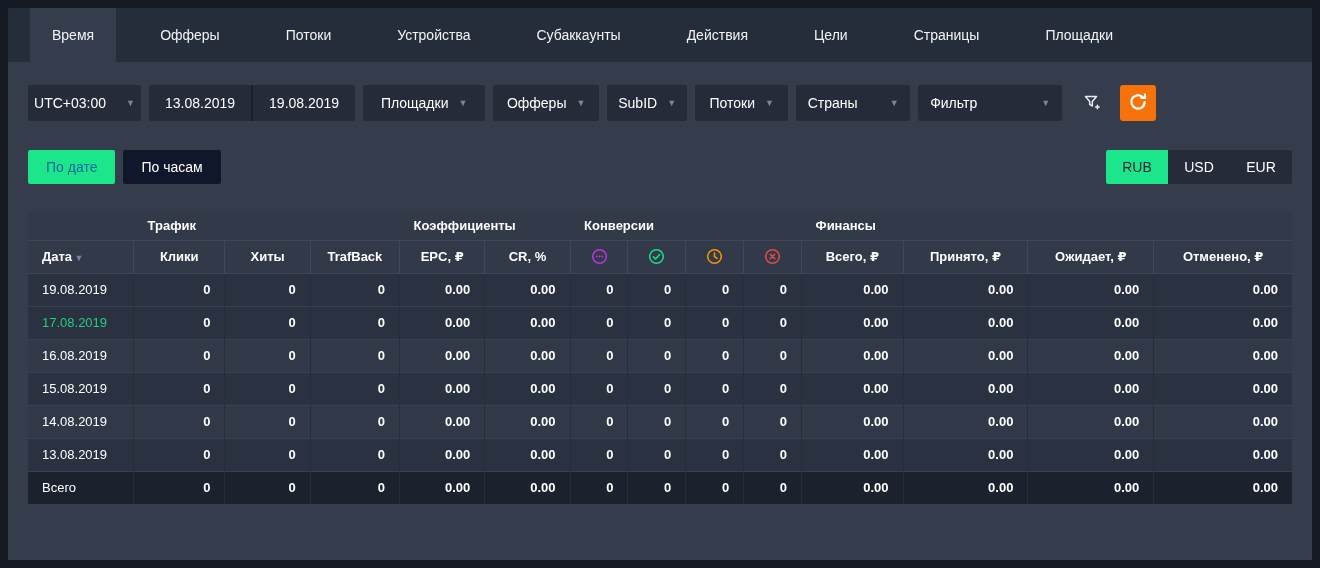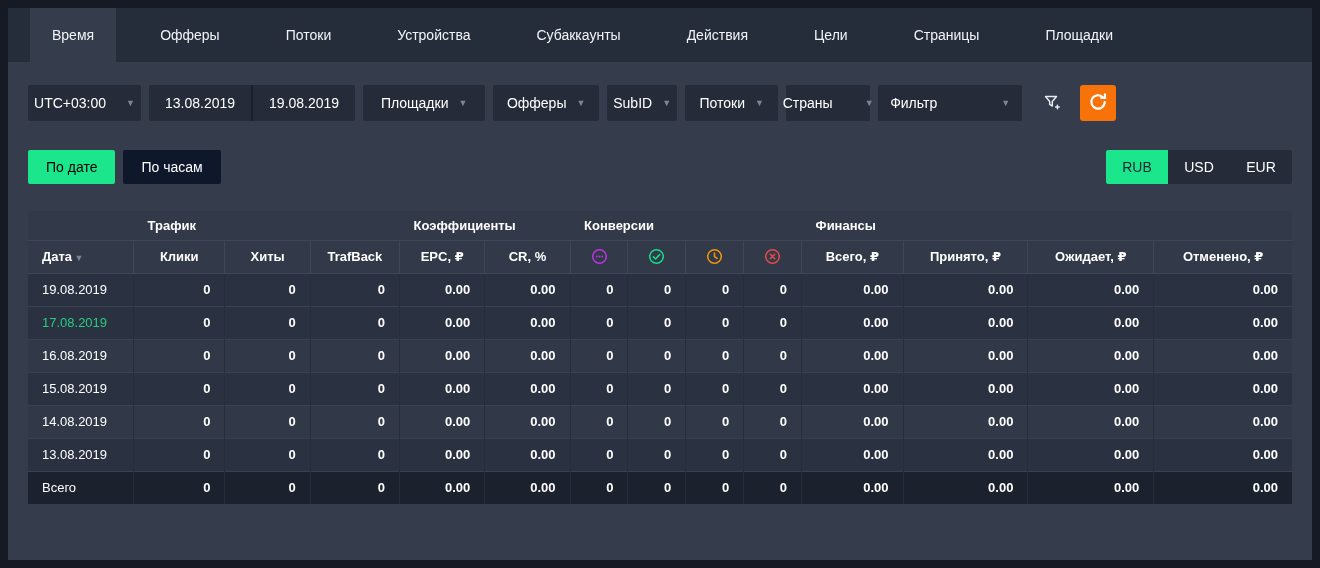--- a/index.html
+++ b/index.html
@@ -48,21 +48,21 @@
     display: flex; align-items: center; justify-content: center; margin-left: 6px;
   }
 
   
   .mode-row { margin-top: 29px; display: flex; justify-content: space-between; align-items: center; }
   .mode-group { display: flex; gap: 8px; }
   .btn-mode {
     height: 34px; padding: 0 18px; border: none; border-radius: 2px; cursor: pointer;
     font-family: inherit; font-size: 14px; background: #0f172a; color: #fff;
   }
-  .btn-mode.active { background: var(--accent); color: #000000; }
+  .btn-mode.active { background: var(--accent); color: #0369a1; }
   .currency { display: flex; background: #252b39; border-radius: 2px; overflow: hidden; }
   .currency button {
     width: 62px; height: 34px; border: none; background: transparent; cursor: pointer;
     font-family: inherit; font-size: 14px; color: #fff;
   }
   .currency button.active { background: var(--accent); color: #1d2533; }
 
   
   table { margin-top: 27px; width: 100%; border-collapse: collapse; table-layout: fixed; font-size: 13px; }
   th, td { overflow: hidden; white-space: nowrap; }
@@ -118,27 +118,27 @@
         <div class="divider"></div>
         <button>19.08.2019</button>
       </div>
 
       <div id="filter-dropdowns" style="display:contents"><button class="ctl" style="width: 122px;">
             <span>Площадки</span>
             <span class="caret">▼</span>
           </button><button class="ctl" style="width: 106px;">
             <span>Офферы</span>
             <span class="caret">▼</span>
-          </button><button class="ctl" style="width: 70px;">
+          </button><button class="ctl" style="width: 80px;">
             <span>SubID</span>
             <span class="caret">▼</span>
           </button><button class="ctl" style="width: 93px;">
             <span>Потоки</span>
             <span class="caret">▼</span>
-          </button><button class="ctl" style="width: 84px; gap: 32px;">
+          </button><button class="ctl" style="width: 114px; gap: 32px;">
             <span>Страны</span>
             <span class="caret">▼</span>
           </button><button class="ctl dd-spread" style="width: 144px;">
             <span>Фильтр</span>
             <span class="caret">▼</span>
           </button></div>
 
       <button class="iconbtn">
         <span>
           <svg width="20" height="20" viewBox="0 0 20 20" fill="none" stroke="#e8ebf2" stroke-width="1.5" stroke-linejoin="round">

